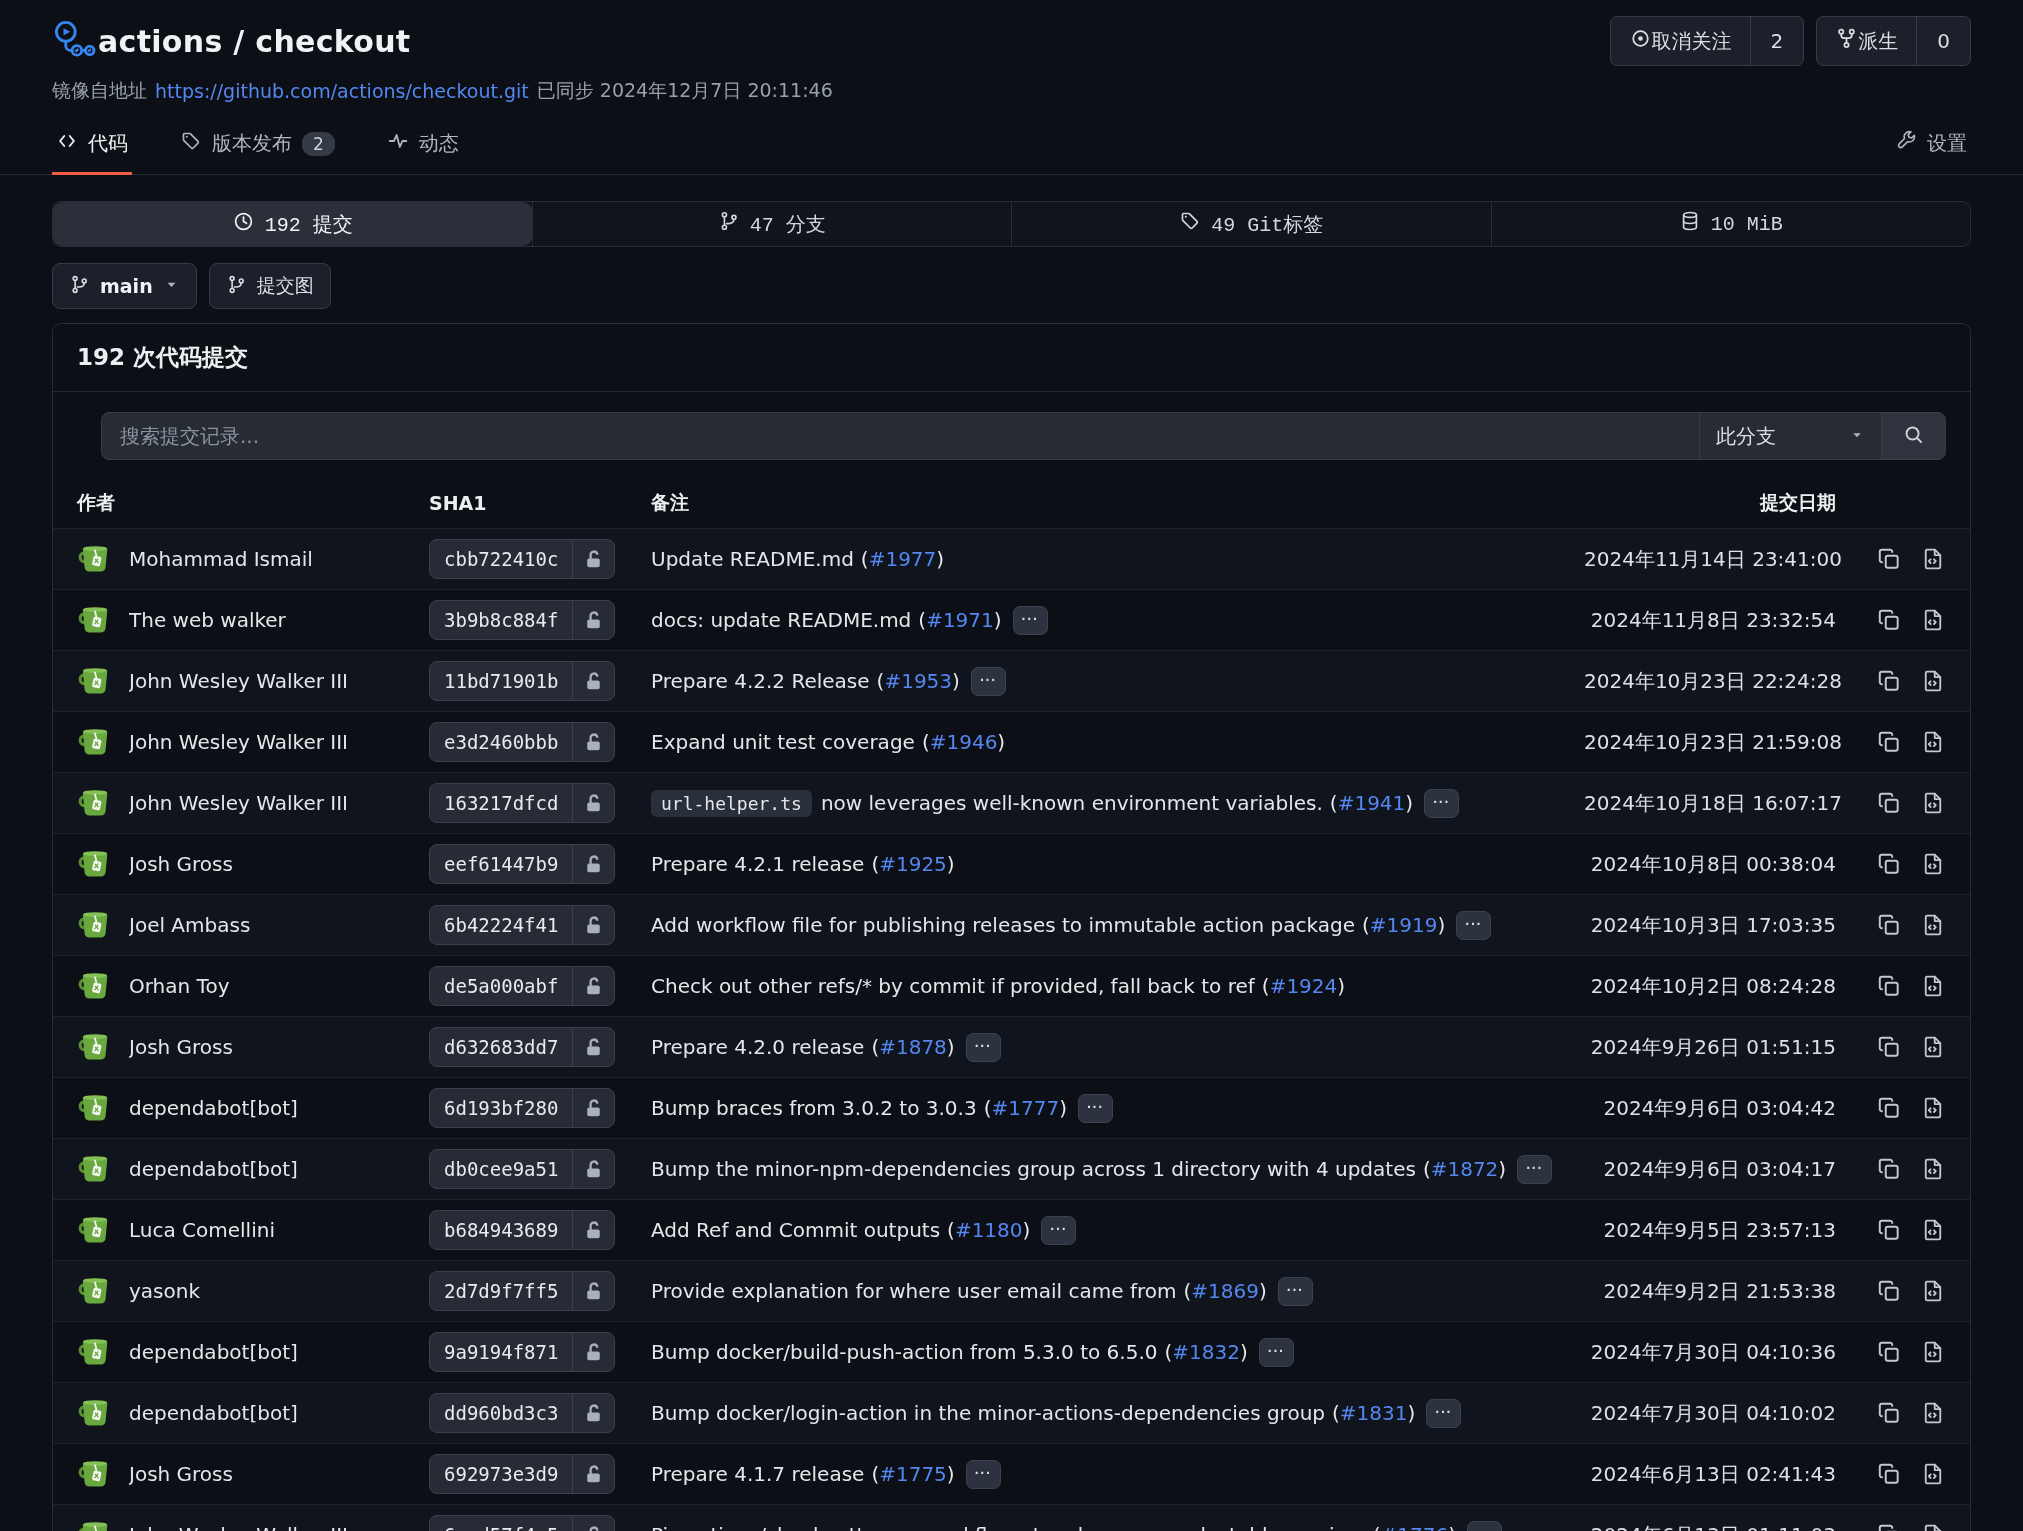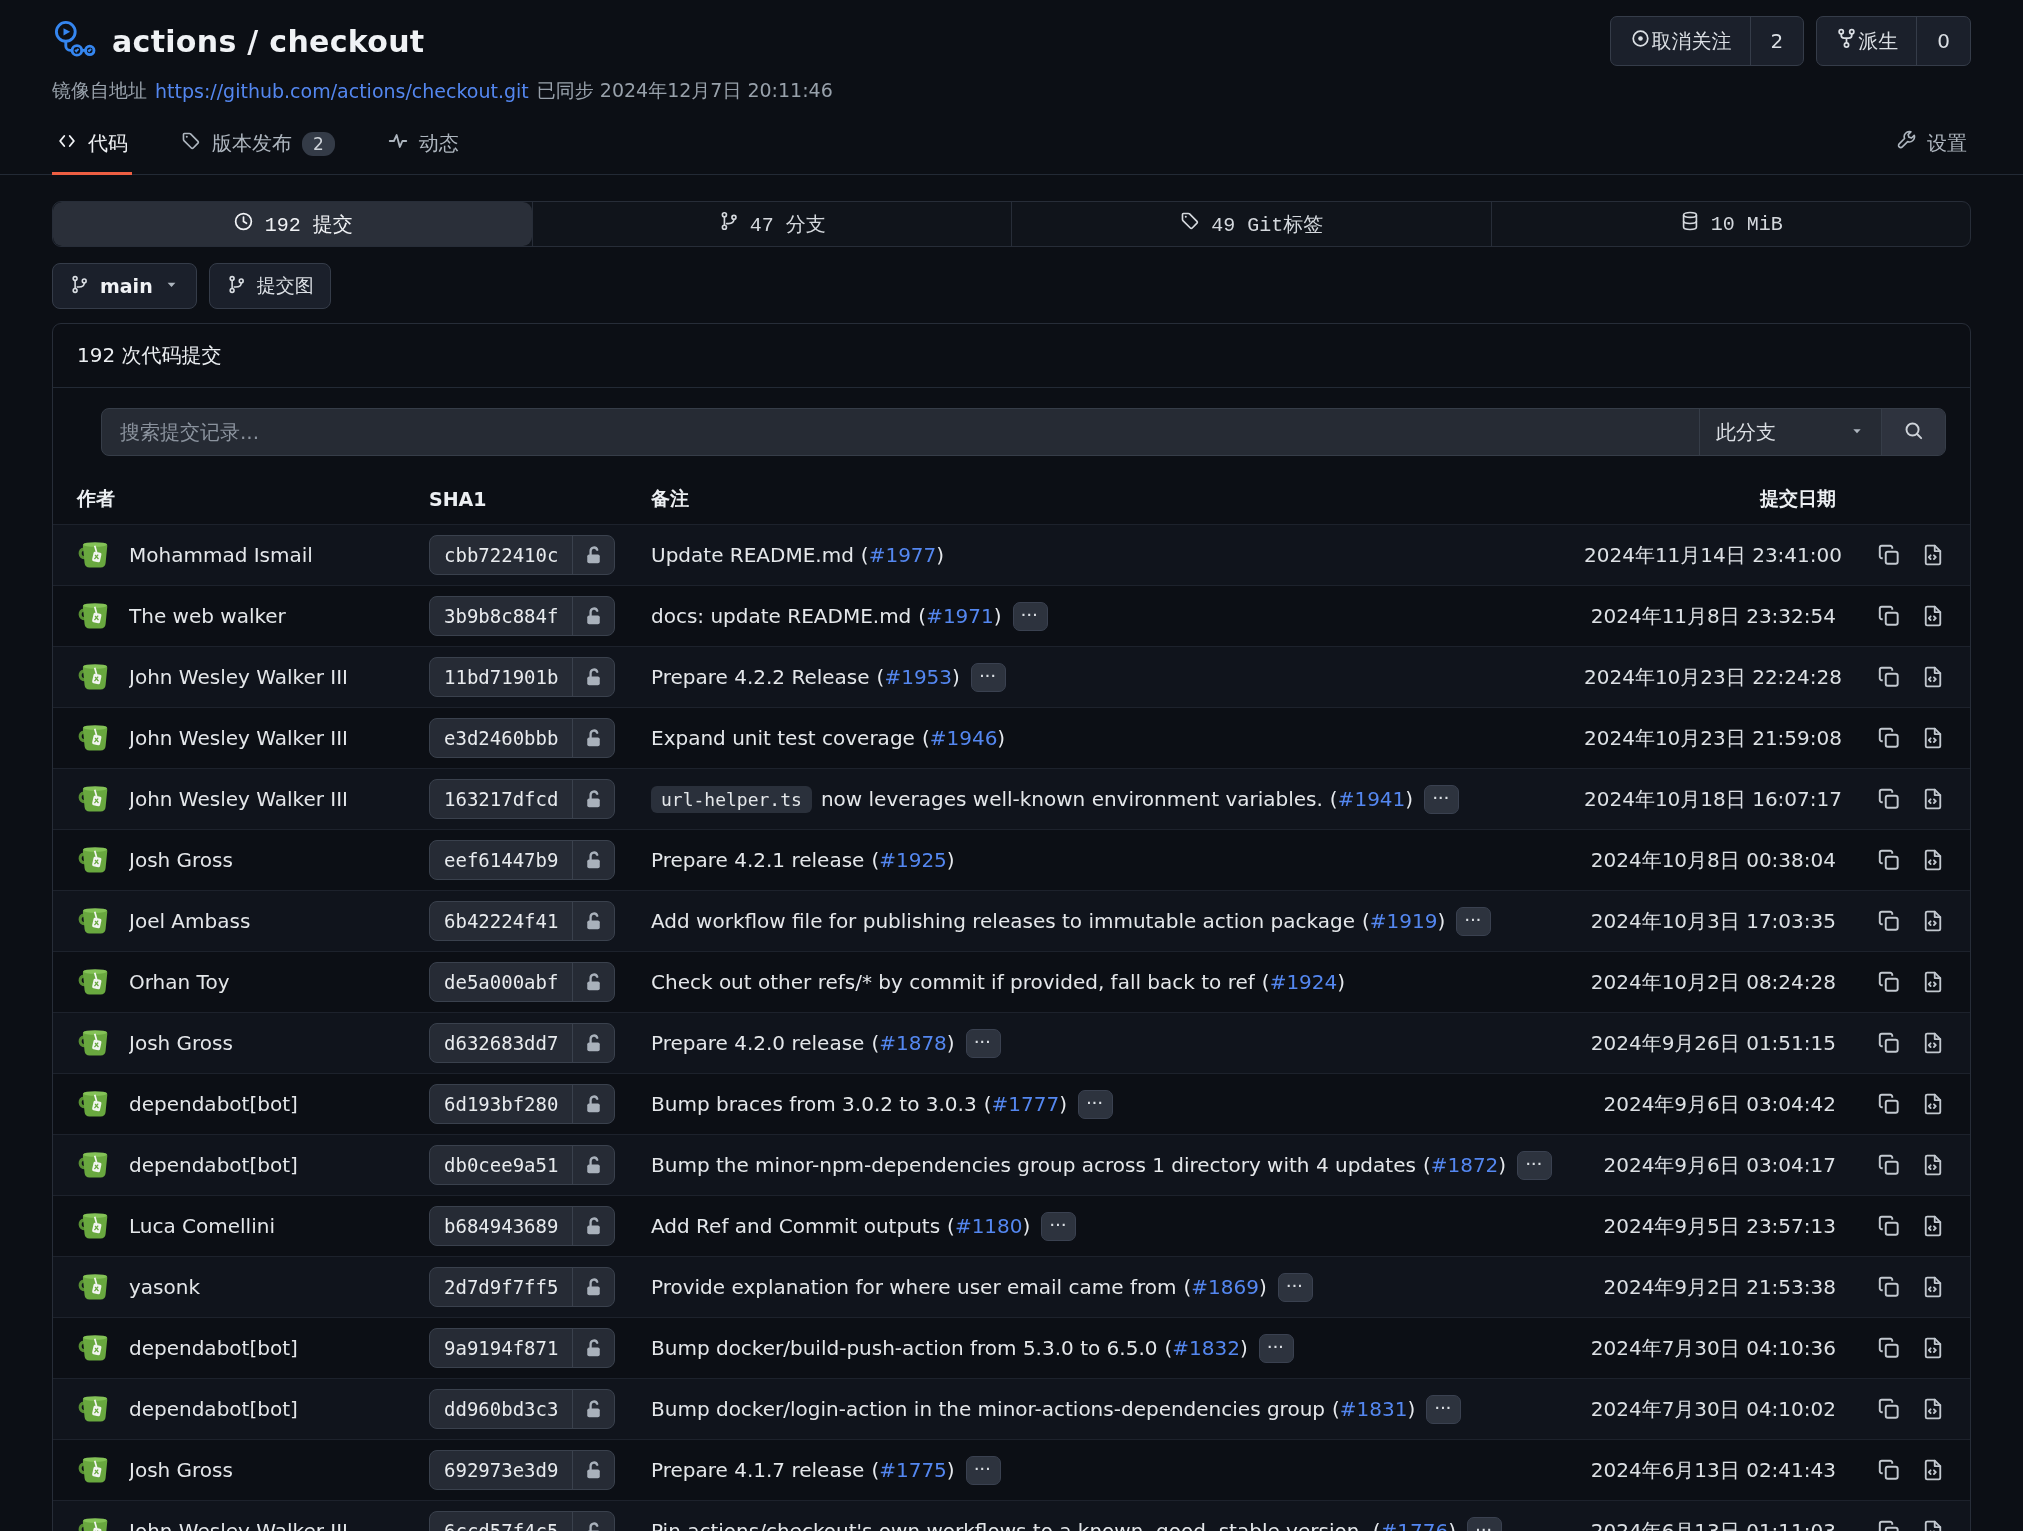--- a/index.html
+++ b/index.html
@@ -6,21 +6,21 @@
   html,body { background:#0c0f15; }
   body {
     width:2023px; height:1531px; overflow:hidden;
     font-family:"DejaVu Sans","Liberation Sans",sans-serif;
     color:#e5e8ec; font-size:20px;
   }
   .page { width:100%; height:100%; padding:0 52px; }
 
   
   .repo-header { display:flex; align-items:center; justify-content:space-between; padding-top:16px; }
-  .repo-title-wrap { display:flex; align-items:center; gap:14px; }
+  .repo-title-wrap { display:flex; align-items:center; }
   .repo-logo { width:46px; height:46px; display:flex; align-items:center; justify-content:center; }
   .repo-title { font-size:30px; font-weight:bold; color:#f0f2f5; letter-spacing:.3px; }
   .header-actions { display:flex; gap:12px; }
   .hdr-btn { display:flex; align-items:stretch; background:#1b202b; border:1px solid #353c49; border-radius:7px; color:#dbdfe4; font-size:20px; overflow:hidden; cursor:pointer; }
   .hdr-btn .btn-main { display:flex; align-items:center; gap:0; padding:10px 18px; }
   .hdr-btn .btn-count { display:flex; align-items:center; padding:10px 20px; border-left:1px solid #353c49; }
 
   
   .mirror-line { margin-top:12px; font-size:19px; color:#98a1ab; display:flex; gap:8px; align-items:center; }
   .mirror-line a { color:#5487f0; text-decoration:none; }
@@ -40,21 +40,21 @@
   .stat-seg.active { background:#2a2f39; border-radius:9px; color:#f0f2f5; }
 
   
   .branch-row { margin-top:16px; display:flex; gap:12px; }
   .tool-btn { display:flex; align-items:center; gap:10px; background:#1b202b; border:1px solid #353c49; border-radius:8px; padding:9px 16px; font-size:19px; color:#dbdfe4; cursor:pointer; }
   .tool-btn .bold { font-weight:bold; color:#f0f2f5; }
 
   
   .panel { margin-top:14px; border:1px solid #272d38; border-radius:9px; }
   .panel-heading { padding:18px 24px; border-bottom:1px solid #232a35; }
-  .panel-heading h2 { font-size:20px; font-weight:400; color:#eceff2; }
+  .panel-heading h2 { font-size:23px; font-weight:700; color:#eceff2; }
 
   .search-section { padding:20px 24px 14px; }
   .search-group { display:flex; height:48px; background:#262b34; border:1px solid #363d48; border-radius:8px; overflow:hidden;margin-left:24px; }
   .search-input { flex:1; background:transparent; border:none; outline:none; color:#e5e8ec; font-size:20px; padding:0 18px; font-family:inherit; }
   .search-input::placeholder { color:#8b939e; }
   .scope-select { width:182px; display:flex; align-items:center; justify-content:space-between; padding:0 16px; border-left:1px solid #363d48; color:#dbdfe4; font-size:20px; cursor:pointer; }
   .search-btn { width:64px; display:flex; align-items:center; justify-content:center; background:#2e333e; border:none; border-left:1px solid #363d48; cursor:pointer; }
 
   
   .thead { display:flex; align-items:center; padding:16px 24px 12px; font-size:19px; font-weight:bold; color:#eceff2; }

